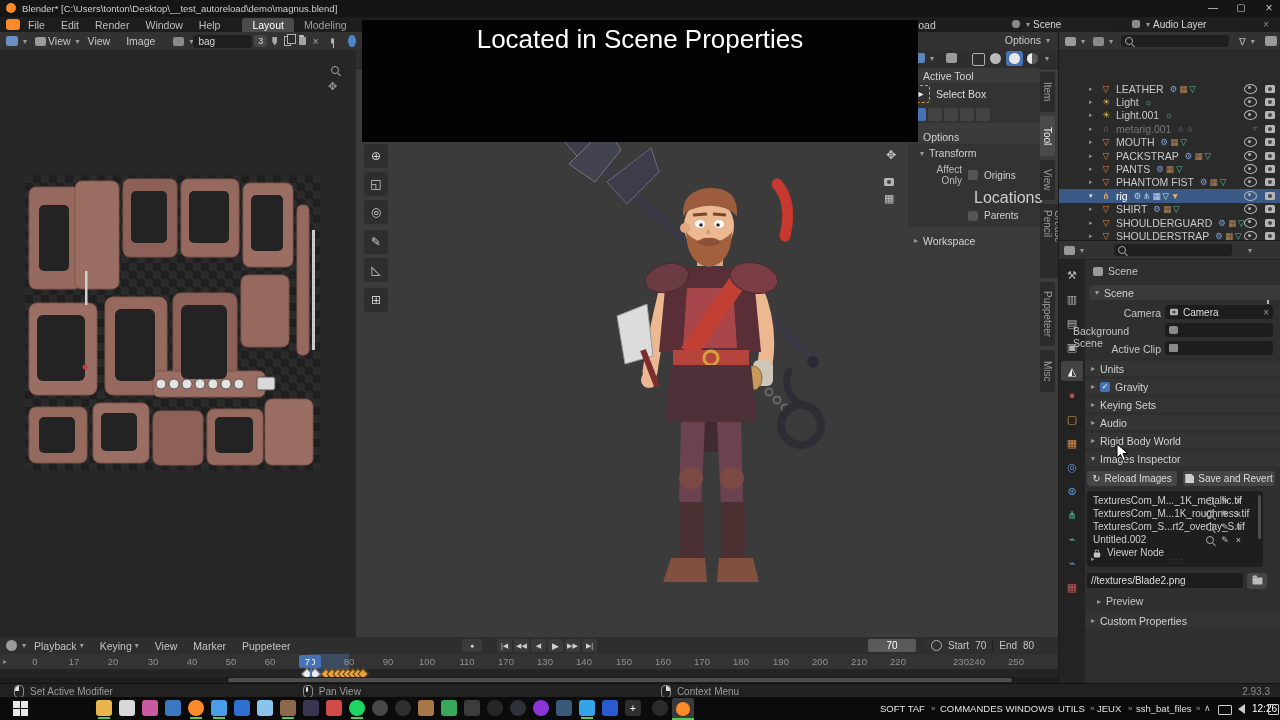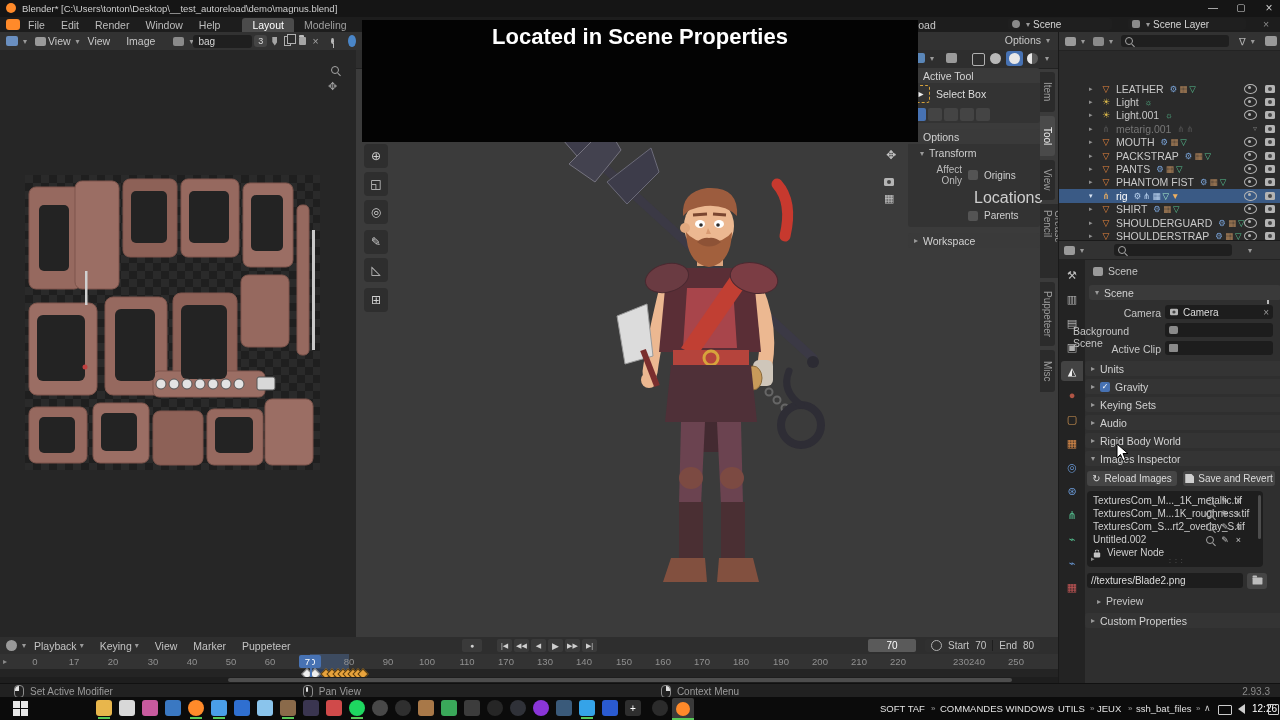--- a/index.html
+++ b/index.html
@@ -96,21 +96,21 @@
   #status{left:0;top:683px;width:1280px;height:14px;background:#212121;color:#9a9a9a;font-size:10px;border-top:1px solid #111;}
   #taskbar{left:0;top:697px;width:1280px;height:23px;background:#0b0b0b;color:#ddd;}
   .app{position:absolute;top:3px;width:16px;height:16px;border-radius:3px;display:flex;align-items:center;justify-content:center;color:#fff;font-size:10px;}
   .app.run:after{content:"";position:absolute;bottom:-3px;left:2px;width:12px;height:2px;background:#58c858;}
   .tray{font-size:9.5px;color:#e2e2e2;}
   .sep{color:#9a9a9a;font-size:8px;margin:0 4px;}
 
   
   #banner{left:362px;top:20px;width:556px;height:122px;background:#030303;z-index:50;text-align:center;color:#fff;}
   #banner .t1{font-size:42px;font-weight:bold;letter-spacing:.5px;margin-top:12px;}
-  #banner .t2{font-size:22px;font-weight:bold;margin-top:4px;}
+  #banner .t2{font-size:26px;font-weight:normal;margin-top:4px;}
   #cursor{left:1116px;top:443px;z-index:99;}
 </style>
 </head>
 <body>
 
 <div id="titlebar" class="ab flex">
   <span class="ab" style="left:6px;top:3px;width:10px;height:10px;border-radius:50%;background:#ff8a2a;"></span>
   <span class="ab" style="left:22px;top:3px;">Blender* [C:\Users\tonton\Desktop\__test_autoreload\demo\magnus.blend]</span>
   <span class="winbtn ab" style="left:1200px;top:2px;">—</span>
   <span class="winbtn ab" style="left:1228px;top:2px;">▢</span>
@@ -133,21 +133,21 @@
   <span class="ab" style="left:878px;top:2px;color:#c9c9c9;">Auto Reload</span>
   <span class="field ab flex" style="left:1008px;top:1px;width:96px;height:12px;padding:0 4px;gap:3px;">
     <span style="width:8px;height:8px;border-radius:50%;background:#8a8a8a;"></span>
     <span class="chev">▾</span>
     <span style="font-size:10px;">Scene</span>
   </span>
 
   <span class="field ab flex" style="left:1128px;top:1px;width:110px;height:12px;padding:0 4px;gap:3px;">
     <span style="width:8px;height:8px;background:#8a8a8a;border-radius:2px;"></span>
     <span class="chev">▾</span>
-    <span style="font-size:10px;">Scene Layer</span>
+    <span style="font-size:10px;">Audio Layer</span>
   </span>
 
   <span class="ab" style="left:1263px;top:1px;color:#8a8a8a;">×</span>
 </div>
 
 <div id="uvhdr" class="ab hdr flex">
   <span class="flex" style="margin-left:6px;gap:2px;">
     <span style="width:12px;height:10px;background:#6a8fc0;border-radius:2px;"></span>
     <span class="chev">▾</span>
     </span>

